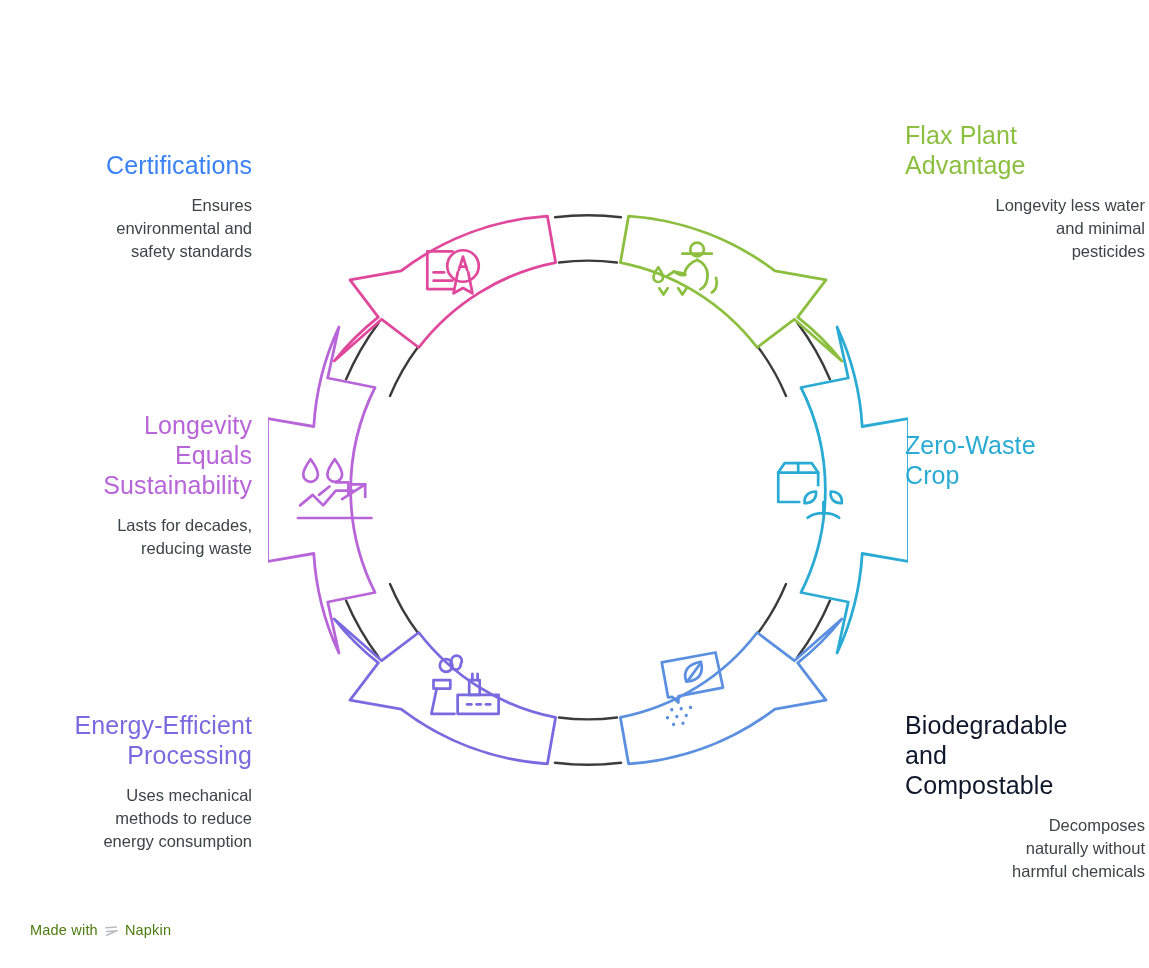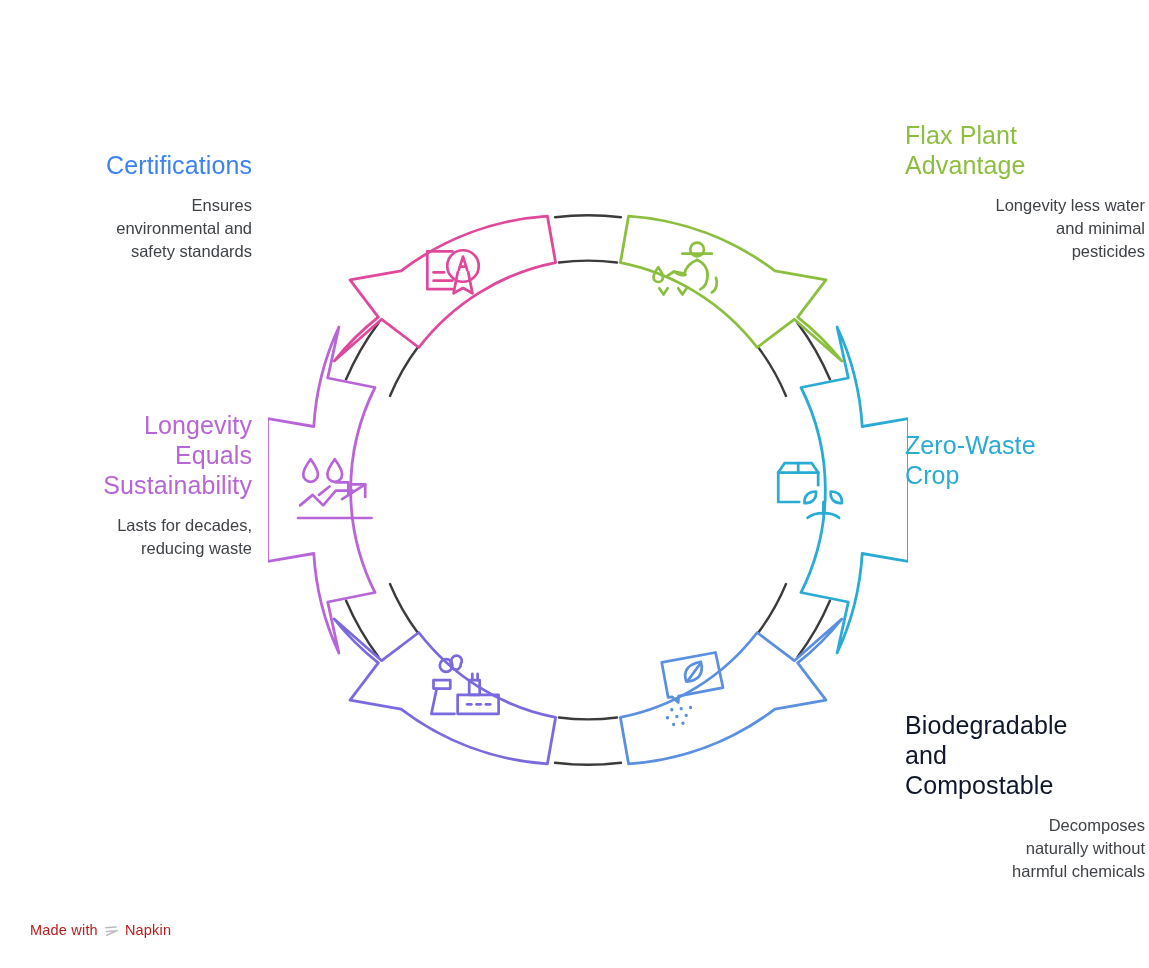--- a/index.html
+++ b/index.html
@@ -78,21 +78,21 @@
   }
 
   
   #watermark {
     position: absolute;
     left: 30px;
     top: 922px;
     display: flex;
     align-items: center;
     gap: 6px;
-    color: #b91c1c;
+    color: #4d7c0f;
     font-size: 14.5px;
     letter-spacing: 0.2px;
   }
   #watermark .nk-mark {
     display: inline-block;
     width: 15px;
     height: 15px;
     position: relative;
     top: 1px;
   }
@@ -284,20 +284,27 @@
   </div>
 
   <div class="node-text align-right" id="txt-longevity">
     <div class="node-title" style="color:#B765D8">Longevity
 Equals
 Sustainability</div>
     <div class="node-desc">Lasts for decades,
 reducing waste</div>
   </div>
 
+  <div class="node-text align-right" id="txt-energy">
+    <div class="node-title" style="color:#7A6AE0">Energy-Efficient
+Processing</div>
+    <div class="node-desc">Uses mechanical
+methods to reduce
+energy consumption</div>
+  </div>
 
   <div class="node-text align-left" id="txt-flax">
     <div class="node-title" style="color:#8CBF3F">Flax Plant
 Advantage</div>
     <div class="node-desc">Longevity less water
 and minimal
 pesticides</div>
   </div>
 
   <div class="node-text align-left" id="txt-zero">

